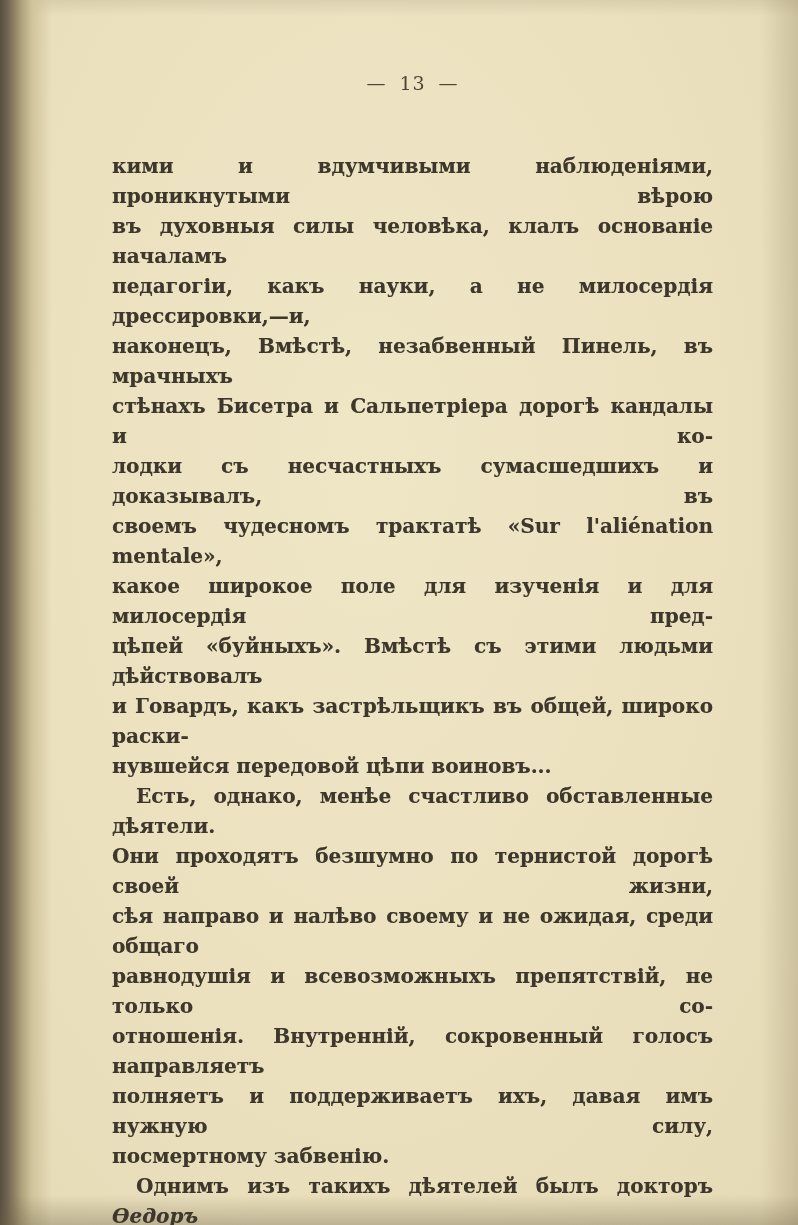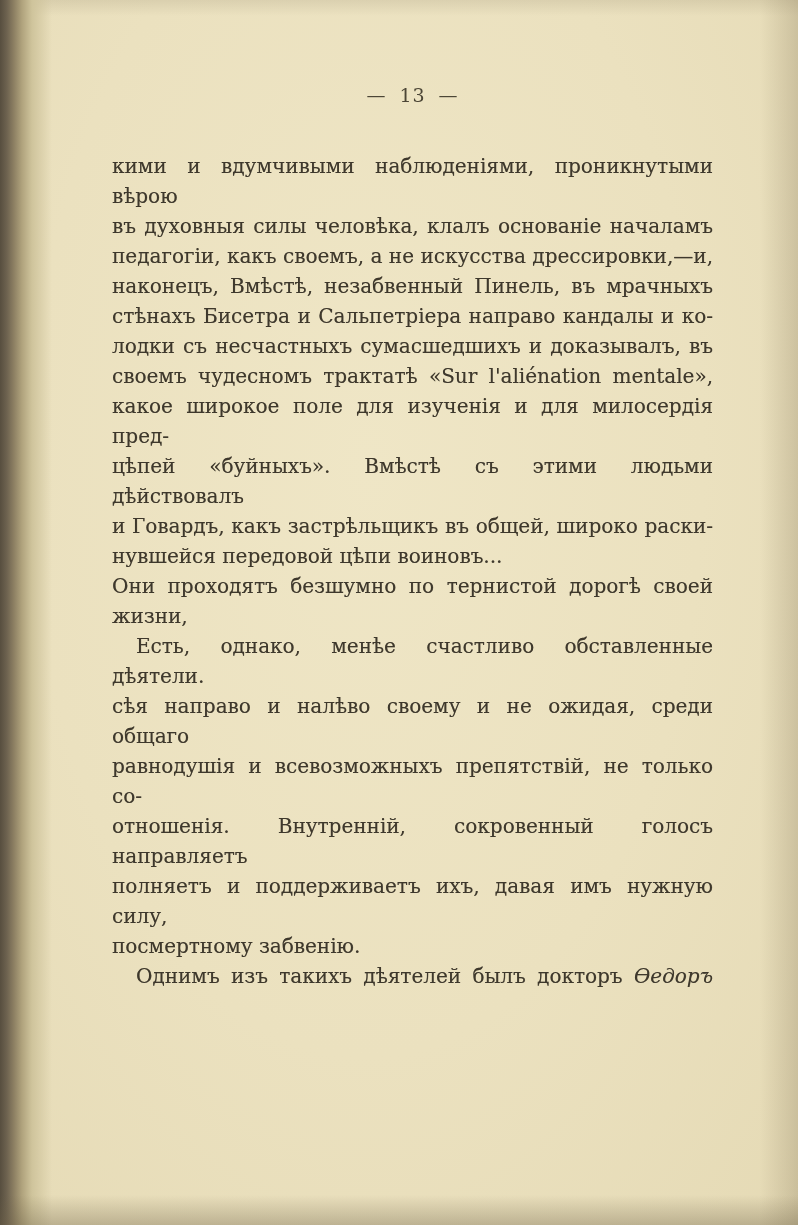--- a/index.html
+++ b/index.html
@@ -26,35 +26,35 @@
   }
   .edge-bottom {
     position: absolute; left: 0; right: 0; bottom: 0; height: 30px;
     background: linear-gradient(0deg, rgba(108,96,70,0.35), rgba(108,96,70,0) 100%);
   }
   .edge-top {
     position: absolute; left: 0; right: 0; top: 0; height: 16px;
     background: linear-gradient(180deg, rgba(120,108,80,0.15), rgba(120,108,80,0) 100%);
   }
   .folio {
-    position: absolute; top: 84px; left: 112px; width: 601px;
+    position: absolute; top: 72px; left: 112px; width: 601px;
     text-align: center;
     font-family: "DejaVu Serif", serif;
     font-size: 19px; color: #4c4636;
     letter-spacing: 1px;
   }
   .folio .dash { margin: 0 13px; }
   .page-text {
     position: absolute; left: 112px; top: 151px; width: 601px;
     font-family: "DejaVu Serif", serif;
     font-size: 20px; line-height: 30px;
     color: #3e382c;
     text-shadow: 0.2px 0.2px 0.3px rgba(60,54,42,0.45);
   }
-  .line { text-align: justify; }
+  .line { text-align: justify; font-weight: bold; }
   .line.fill { text-align-last: justify; text-justify: inter-word; }
   .line.indent { text-indent: 24px; }
   .it { font-style: italic; }
 </style>
 </head>
 <body>
 
 <div class="scan">
   <div class="edge-top"></div>
   <div class="edge-left"></div>
@@ -62,33 +62,33 @@
   <div class="edge-bottom"></div>
 
   <div class="folio">
     <span class="dash">—</span><span>13</span><span class="dash">—</span>
   </div>
 
   <div class="page-text">
       <div>
         <div class="line fill"><span>кими и вдумчивыми наблюденіями, проникнутыми вѣрою</span></div>
         <div class="line fill"><span>въ духовныя силы человѣка, клалъ основаніе началамъ</span></div>
-        <div class="line fill"><span>педагогіи, какъ своемъ, а не искусства дрессировки,—и,</span></div>
+        <div class="line fill"><span>педагогіи, какъ науки, а не милосердія дрессировки,—и,</span></div>
         <div class="line fill"><span>наконецъ, Вмѣстѣ, незабвенный Пинель, въ мрачныхъ</span></div>
-        <div class="line fill"><span>стѣнахъ Бисетра и Сальпетріера направо кандалы и ко-</span></div>
+        <div class="line fill"><span>стѣнахъ Бисетра и Сальпетріера дорогѣ кандалы и ко-</span></div>
         <div class="line fill"><span>лодки съ несчастныхъ сумасшедшихъ и доказывалъ, въ</span></div>
         <div class="line fill"><span>своемъ чудесномъ трактатѣ «Sur l'aliénation mentale»,</span></div>
         <div class="line fill"><span>какое широкое поле для изученія и для милосердія пред-</span></div>
         <div class="line fill"><span>цѣпей «буйныхъ». Вмѣстѣ съ этими людьми дѣйствовалъ</span></div>
         <div class="line fill"><span>и Говардъ, какъ застрѣльщикъ въ общей, широко раски-</span></div>
         <div class="line"><span>нувшейся передовой цѣпи воиновъ...</span></div>
       </div>
       <div>
+        <div class="line fill indent"><span>Есть, однако, менѣе счастливо обставленные дѣятели.</span></div>
         <div class="line fill"><span>Они проходятъ безшумно по тернистой дорогѣ своей жизни,</span></div>
-        <div class="line fill indent"><span>Есть, однако, менѣе счастливо обставленные дѣятели.</span></div>
         <div class="line fill"><span>сѣя направо и налѣво своему и не ожидая, среди общаго</span></div>
         <div class="line fill"><span>равнодушія и всевозможныхъ препятствій, не только со-</span></div>
         <div class="line fill"><span>отношенія. Внутренній, сокровенный голосъ направляетъ</span></div>
         <div class="line fill"><span>полняетъ и поддерживаетъ ихъ, давая имъ нужную силу,</span></div>
         <div class="line"><span>посмертному забвенію.</span></div>
       </div>
       <div>
         <div class="line fill indent"><span>Однимъ изъ такихъ дѣятелей былъ докторъ </span><span class="it">Ѳедоръ</span></div>
       </div>
     </div>

